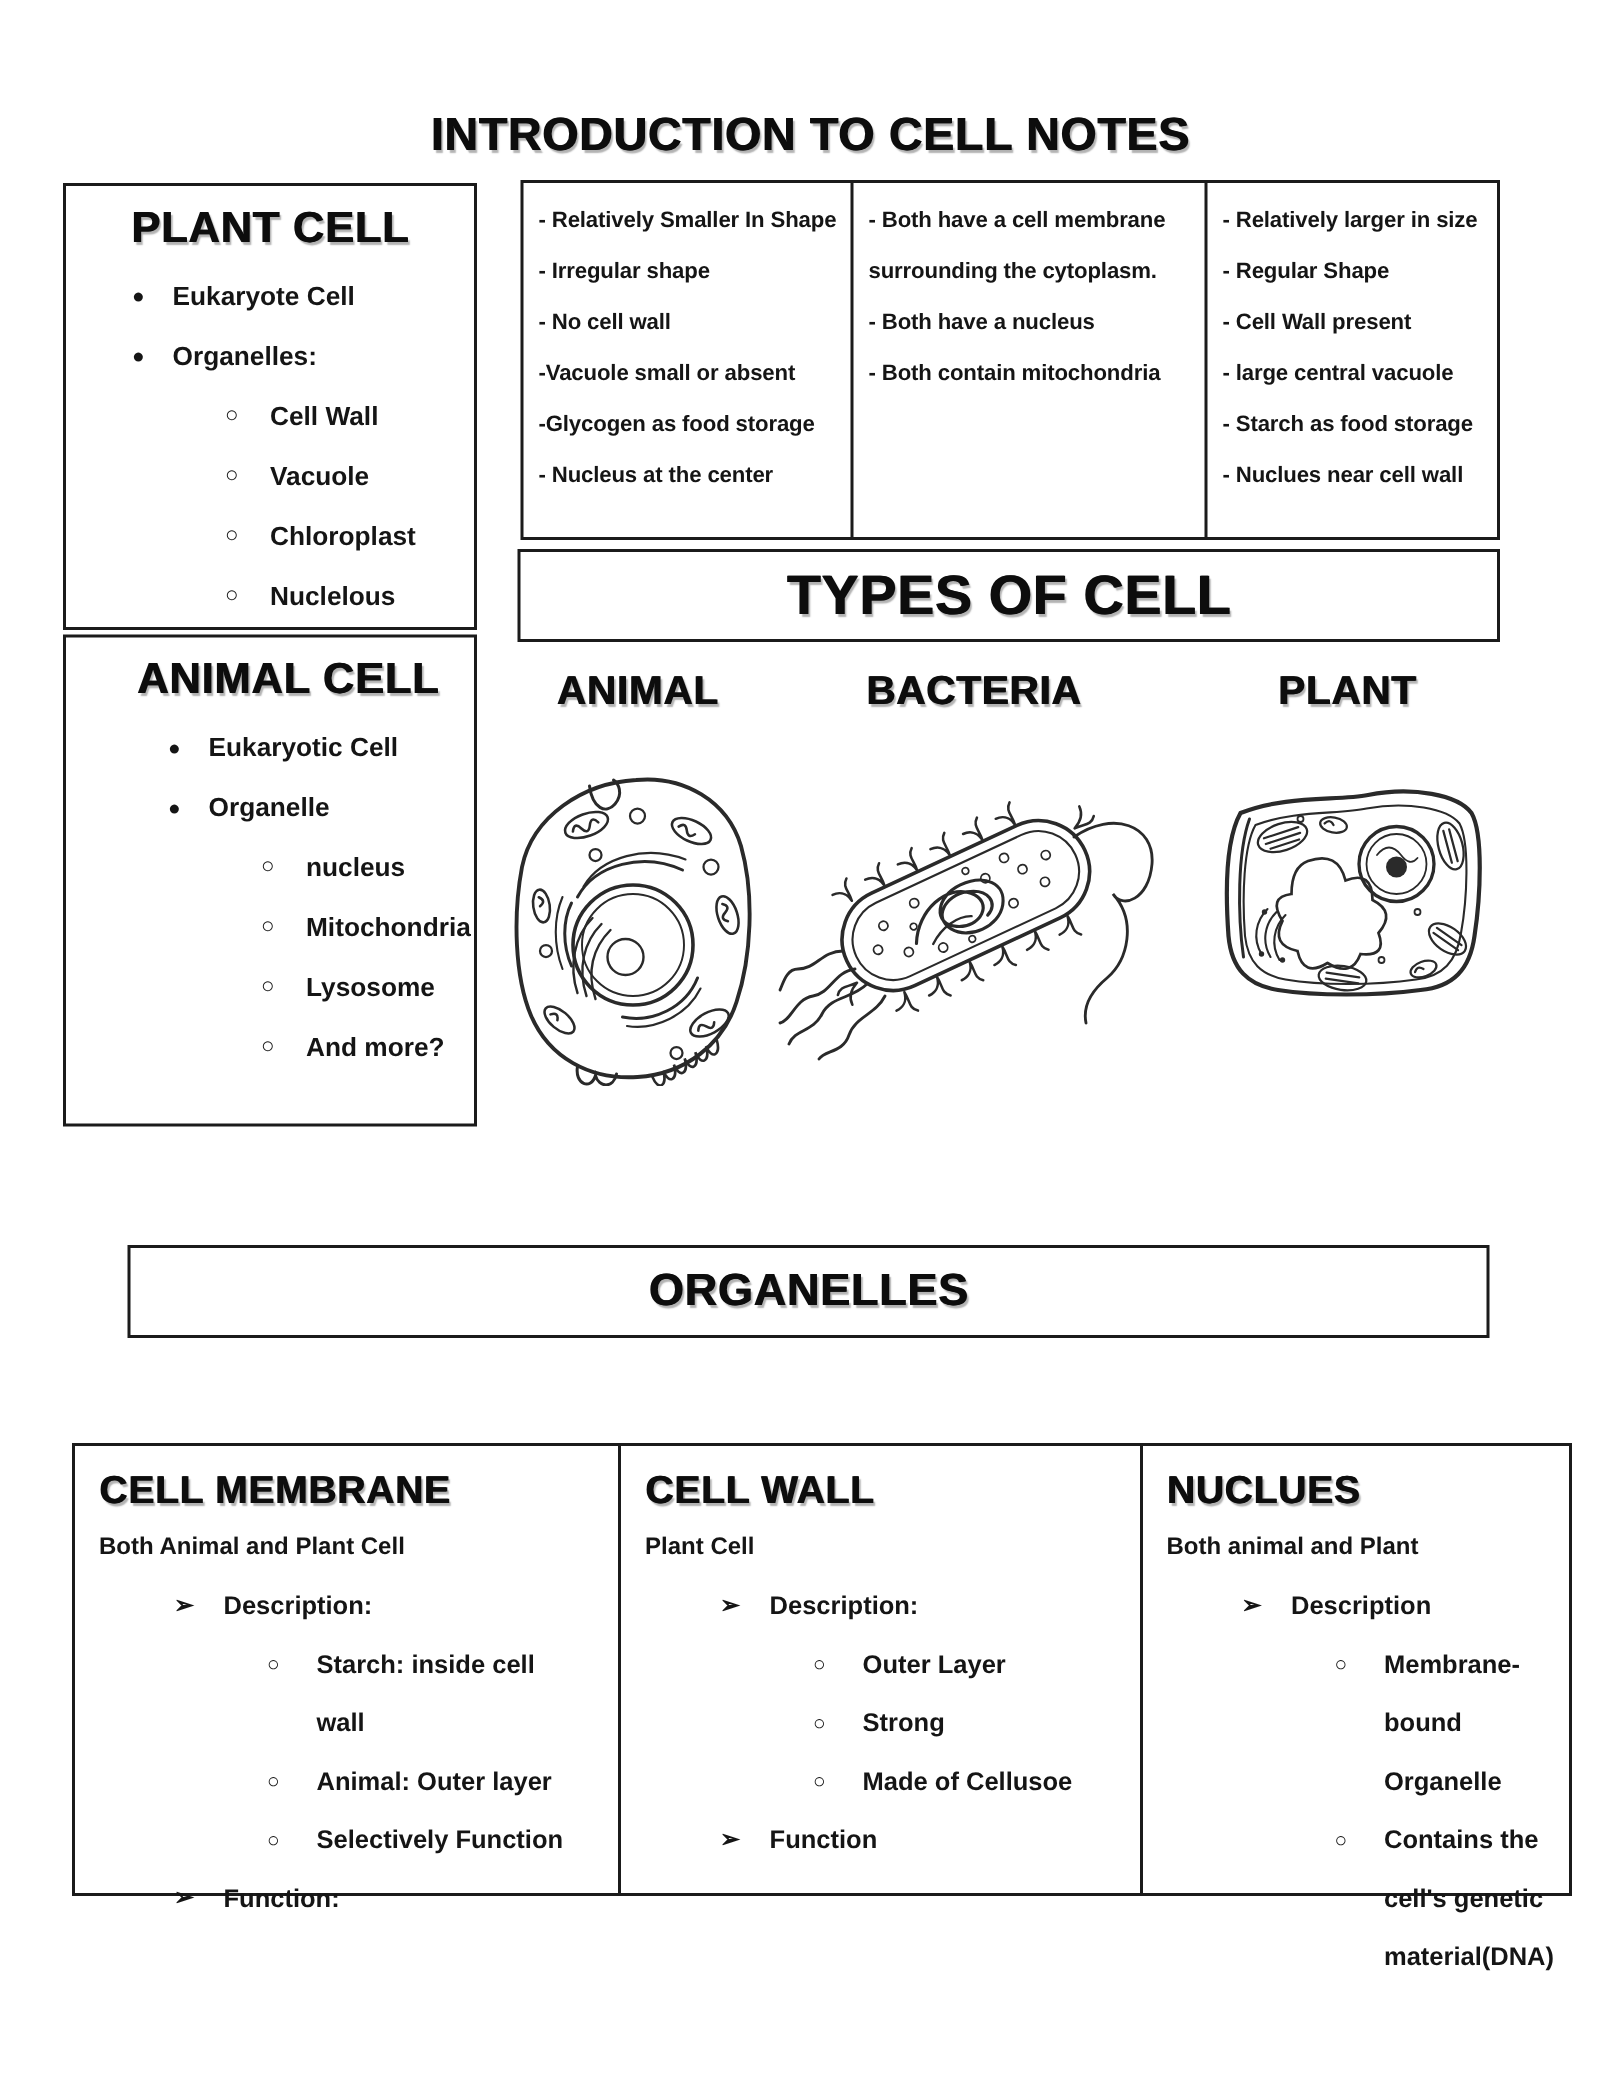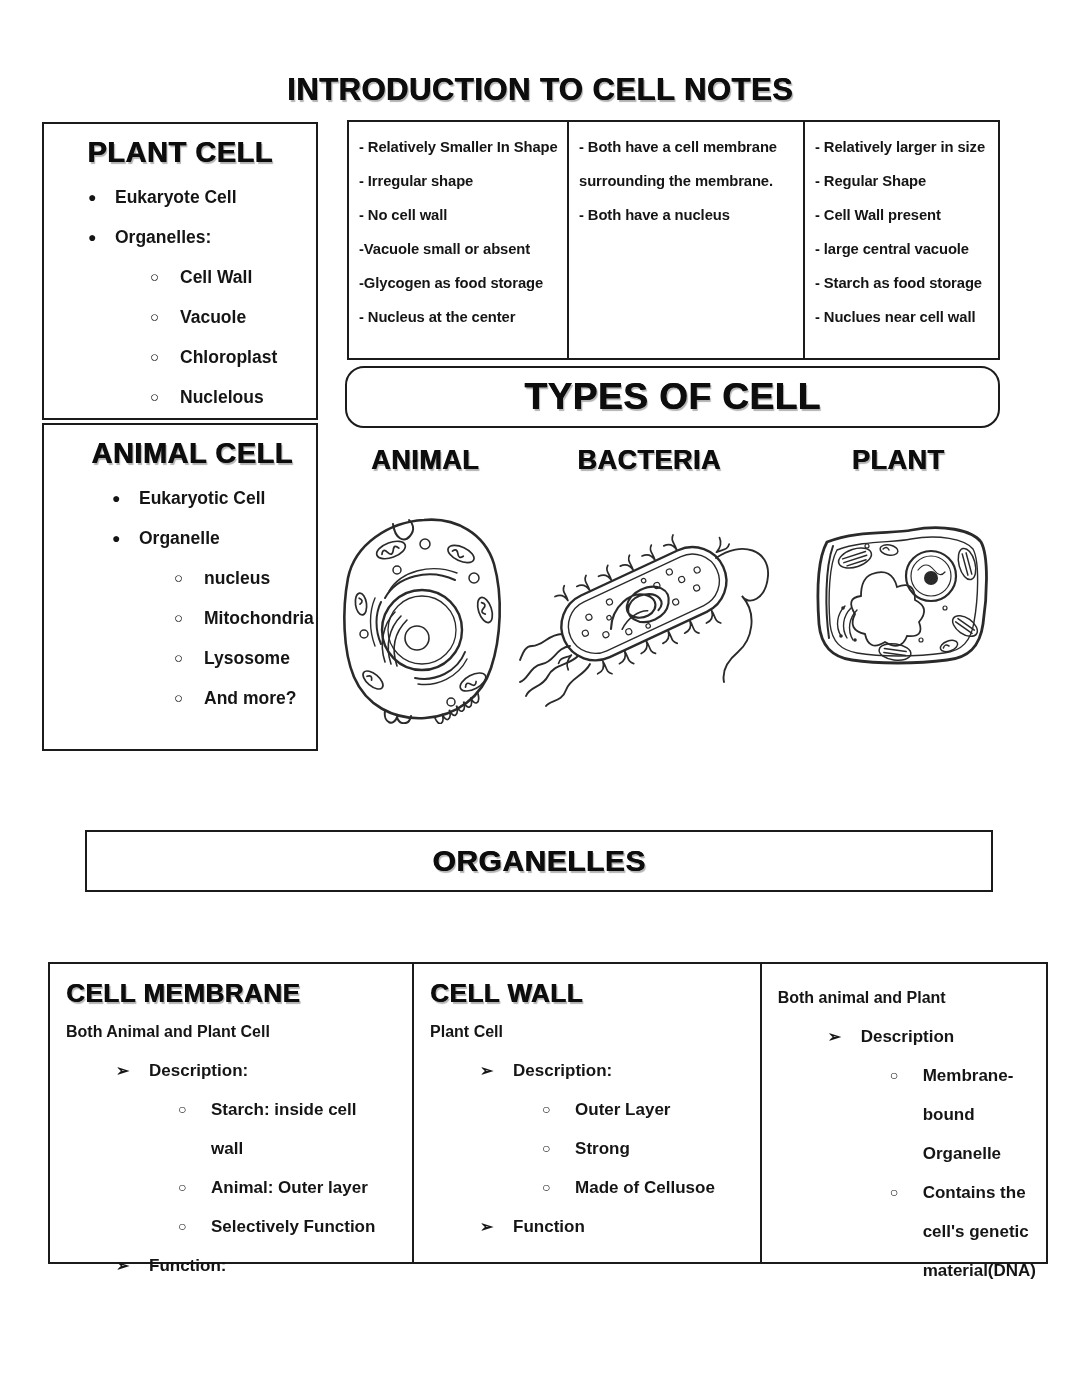--- a/index.html
+++ b/index.html
@@ -33,21 +33,21 @@
     border:2px solid #1b1b1b; display:flex; background:#fff; }
   .comp-col { padding:8px 6px 0 10px; font-size:14.8px; font-weight:700; letter-spacing:-.1px; }
   .comp-col + .comp-col { border-left:2px solid #1b1b1b; }
   .comp-col-0 { width:218px; }
   .comp-col-1 { width:236px; }
   .comp-col-2 { flex:1; }
   .comp-line { line-height:34px; white-space:nowrap; }
 
   
   .types-box { left:345px; top:366px; width:655px; height:62px;
-    display:flex; align-items:center; justify-content:center;border-radius:19px; }
+    display:flex; align-items:center; justify-content:center; }
   .types-box .heading-text { font-size:37px; }
   .type-label { position:absolute; transform:translateX(-50%); font-size:27px; white-space:nowrap; }
 
   
   .diagram { position:absolute; }
   .diagram svg { display:block; width:100%; height:100%; }
 
   
   .organelles-box { left:85px; top:830px; width:908px; height:62px;
     display:flex; align-items:center; justify-content:center; }
@@ -140,22 +140,23 @@
     <div class="comp-col comp-col-0">
       <div class="comp-line">- Relatively Smaller In Shape</div>
       <div class="comp-line">- Irregular shape</div>
       <div class="comp-line">- No cell wall</div>
       <div class="comp-line">-Vacuole small or absent</div>
       <div class="comp-line">-Glycogen as food storage</div>
       <div class="comp-line">- Nucleus at the center</div>
     </div>
     <div class="comp-col comp-col-1">
       <div class="comp-line">- Both have a cell membrane</div>
-      <div class="comp-line">surrounding the membrane.</div>
+      <div class="comp-line">surrounding the cytoplasm.</div>
       <div class="comp-line">- Both have a nucleus</div>
+      <div class="comp-line">- Both contain mitochondria</div>
     </div>
     <div class="comp-col comp-col-2">
       <div class="comp-line">- Relatively larger in size</div>
       <div class="comp-line">- Regular Shape</div>
       <div class="comp-line">- Cell Wall present</div>
       <div class="comp-line">- large central vacuole</div>
       <div class="comp-line">- Starch as food storage</div>
       <div class="comp-line">- Nuclues near cell wall</div>
     </div>
   </div>
@@ -372,20 +373,21 @@
         <span class="glyph">○</span>
         <span>Made of Cellusoe</span>
       </div>
       <div class="org-row org-l1">
         <span class="glyph">➢</span>
         <span>Function</span>
       </div>
     </div>
 
     <div class="org-col org-col-2">
+      <div class="org-title heading">NUCLUES</div>
       <div class="org-sub">Both animal and Plant</div>
       <div class="org-row org-l1">
         <span class="glyph">➢</span>
         <span>Description</span>
       </div>
       <div class="org-row org-l2">
         <span class="glyph">○</span>
         <span>Membrane-bound Organelle</span>
       </div>
       <div class="org-row org-l2">

